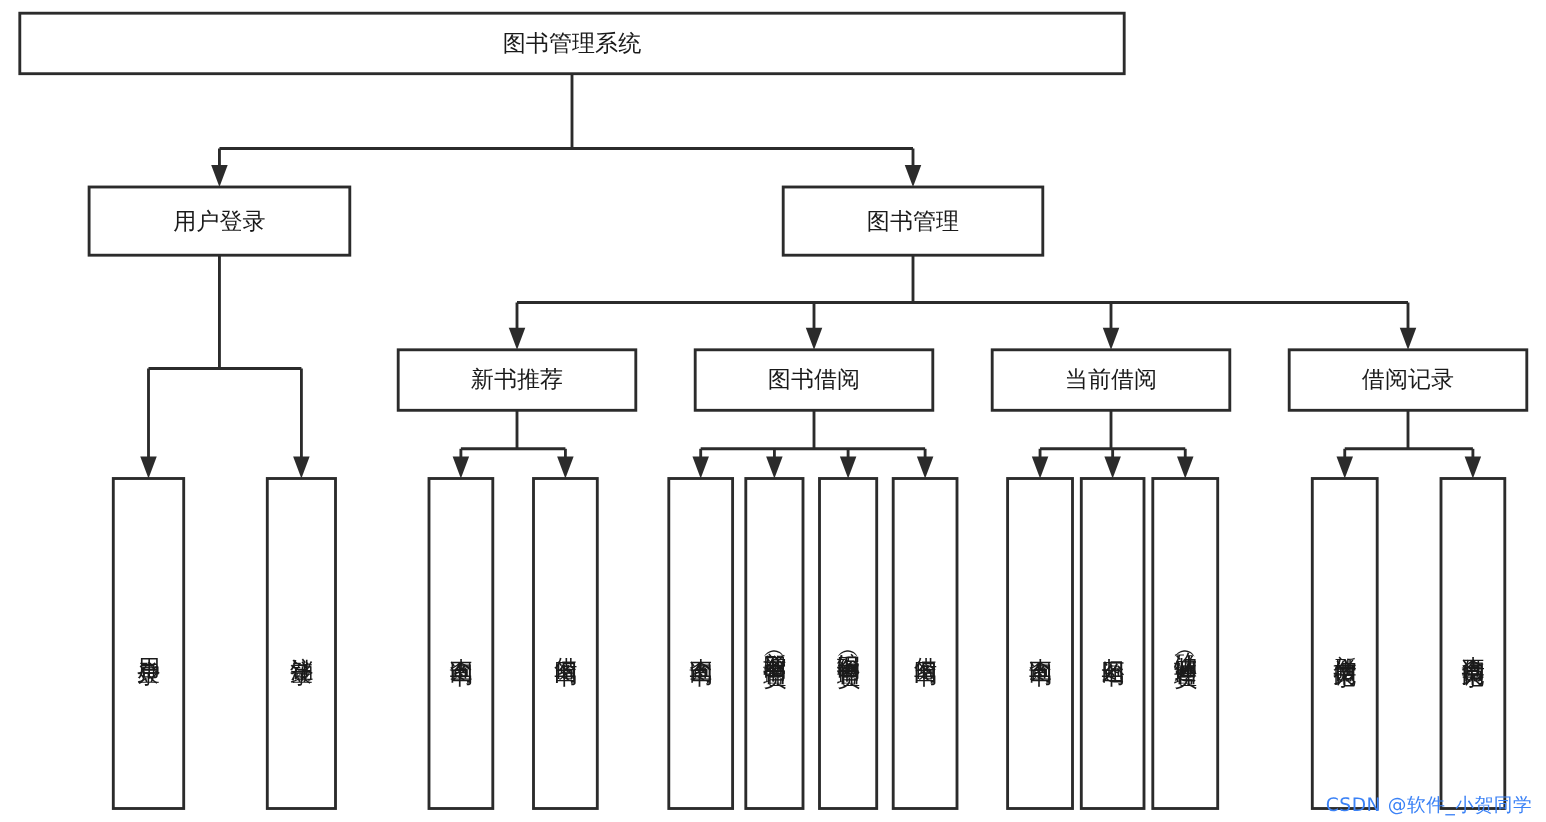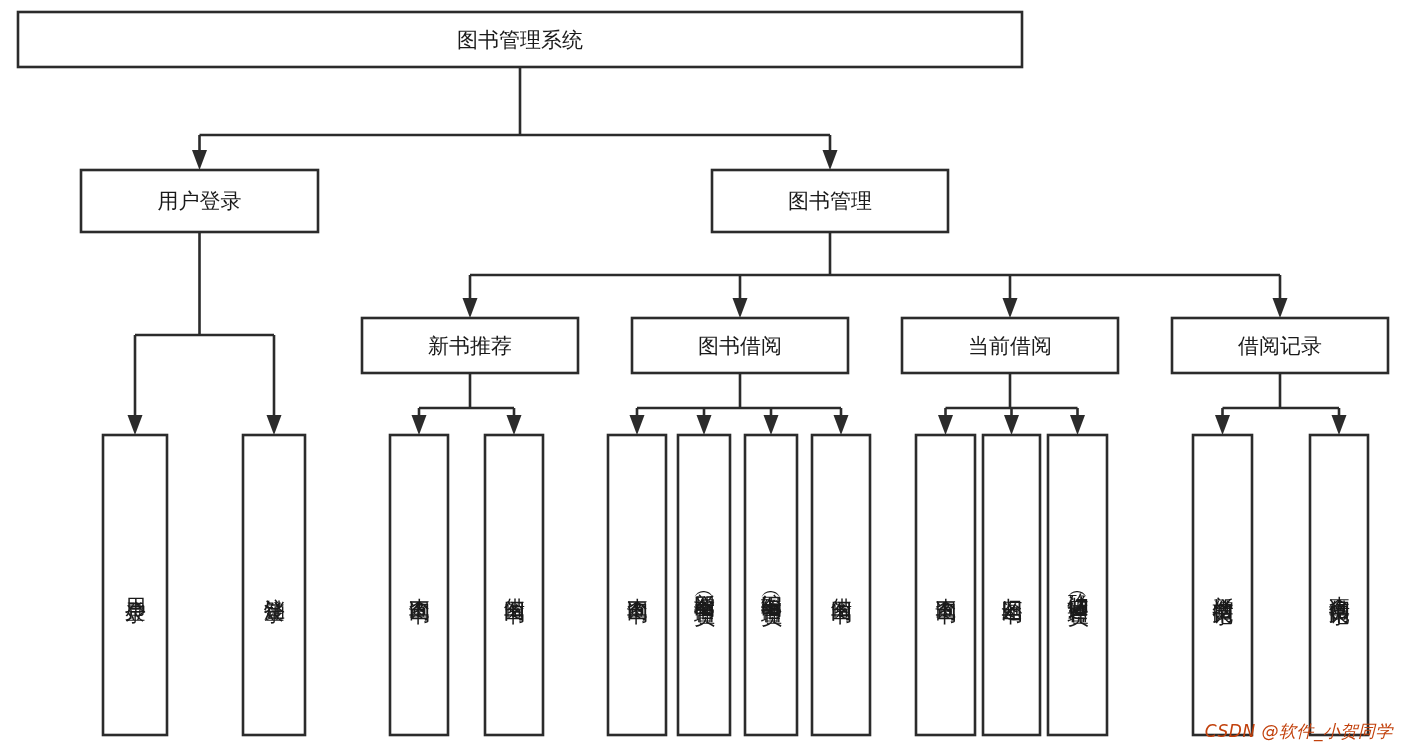--- a/index.html
+++ b/index.html
@@ -65,24 +65,23 @@
     letter-spacing: 2px;
     white-space: nowrap;
     text-align: center;
   }
   .watermark {
     position: absolute;
     right: 12px;
     bottom: 4px;
     font-family: "DejaVu Sans", "Liberation Sans", sans-serif;
     font-size: 17px;
-    color: #c2410c;
+    color: #3b82f6;
     white-space: nowrap;
     letter-spacing: 0.5px;
-    font-style: italic;
   }
 </style>
 </head>
 <body>
 
 <div id="diagram-root">
   <svg class="flow" id="flow-svg" viewBox="0 0 1405 747">
       <g>
         <path class="edge-line" d="M 520 67 L 520 135"></path>
         <path class="edge-line" d="M 199.5 135 L 830 135"></path>

